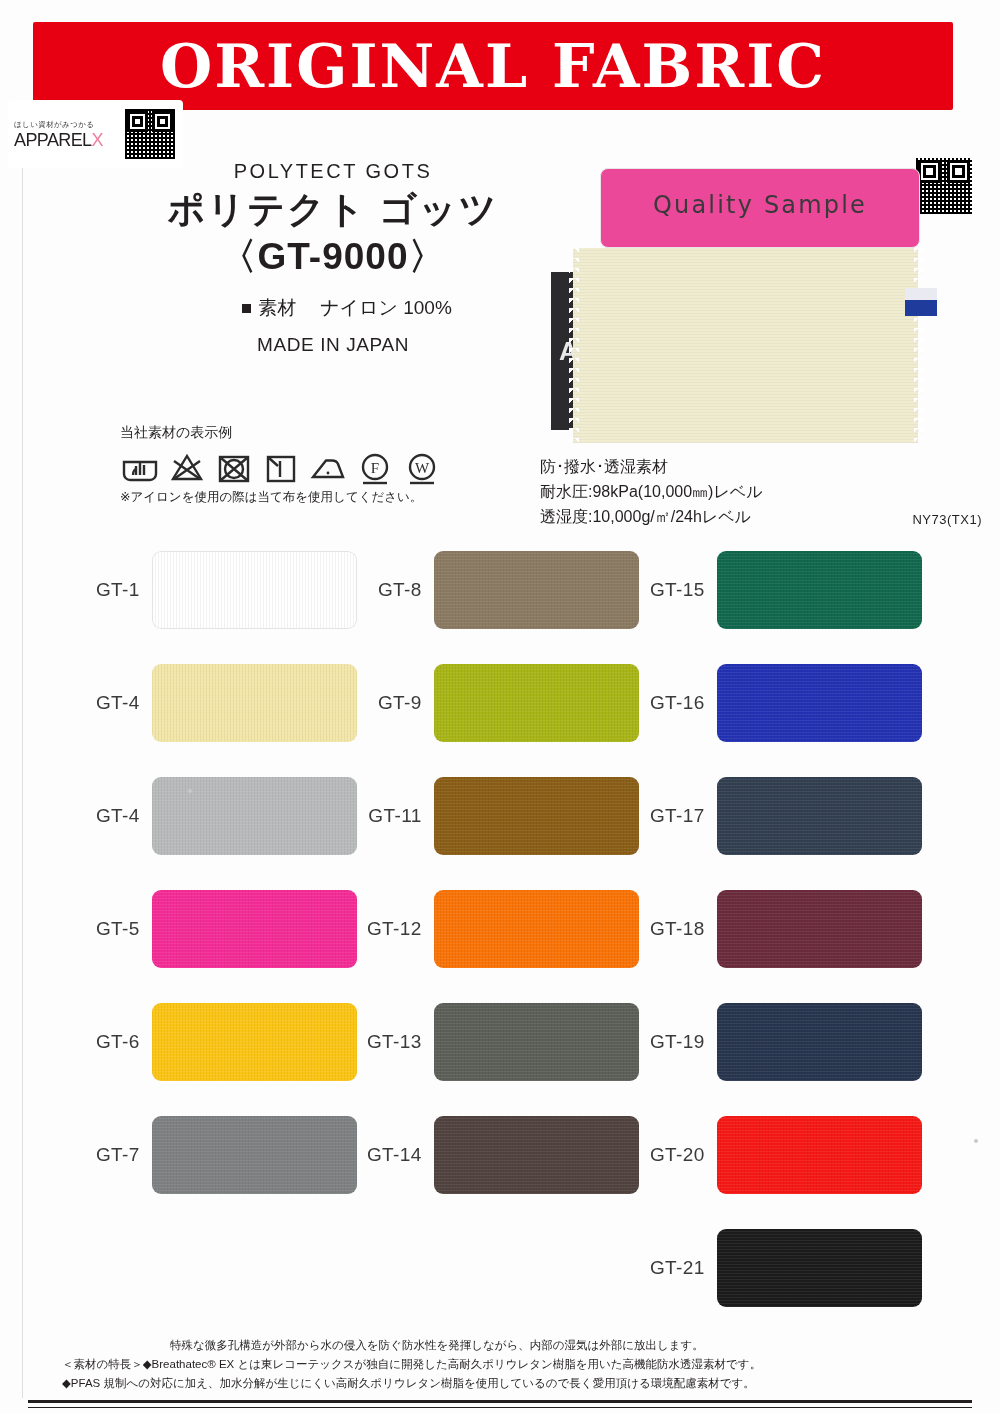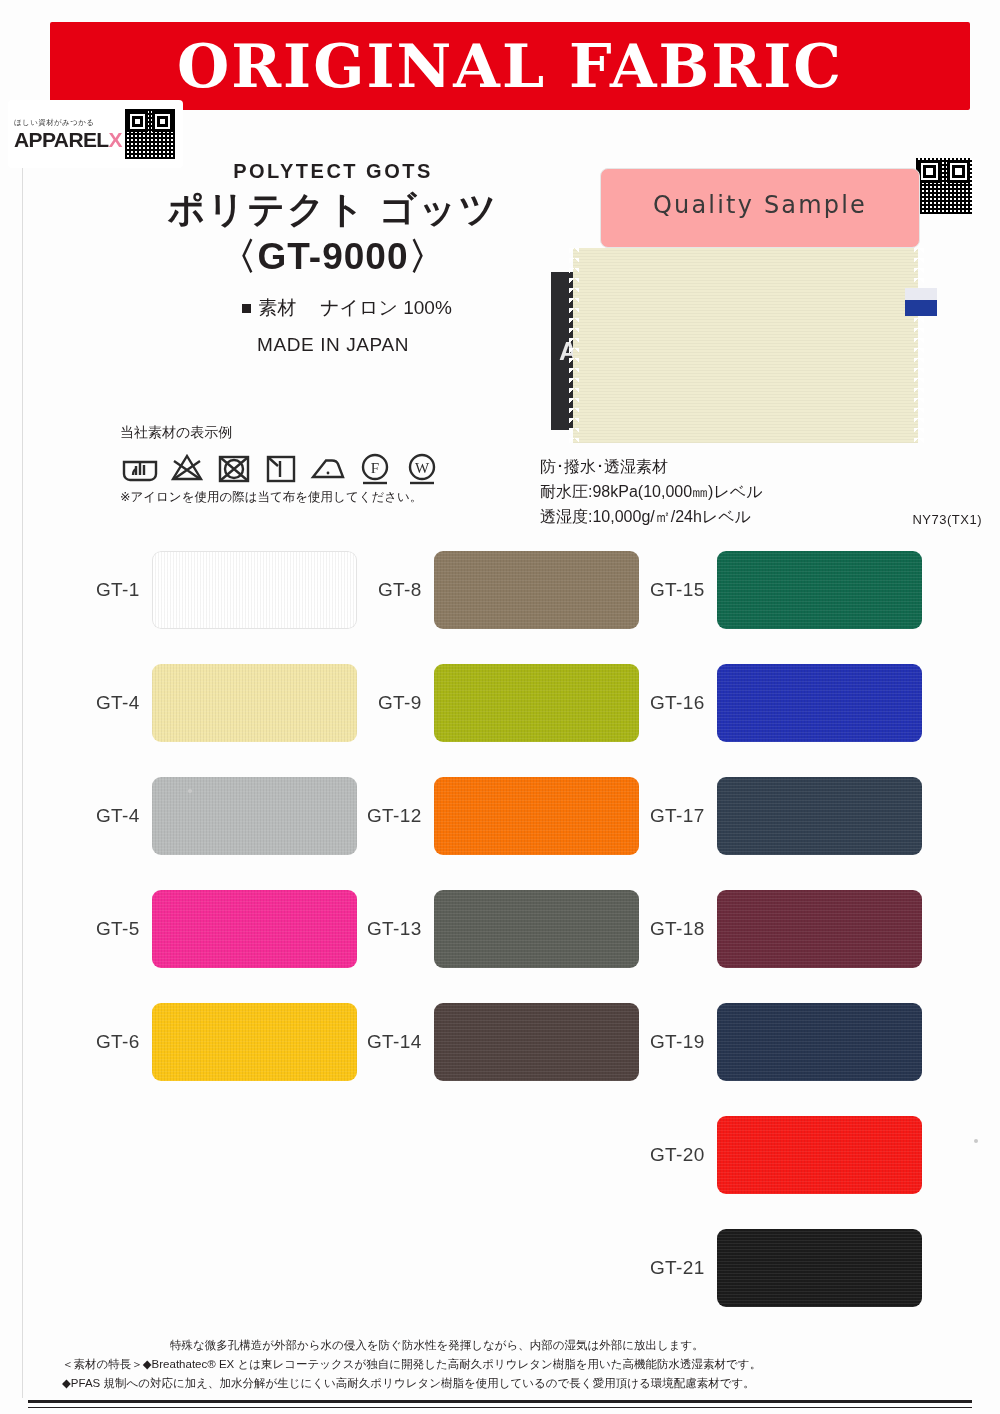--- a/index.html
+++ b/index.html
@@ -8,21 +8,21 @@
     background:#ffffff;
     font-family:"Liberation Sans","DejaVu Sans",sans-serif;
     color:#231f20;
     position:relative;
     overflow:hidden;
   }
   .page{position:absolute;inset:0;background:#fdfdfd;}
 
   
   .banner{
-    position:absolute;left:50px;top:22px;width:920px;height:88px;
+    position:absolute;left:33px;top:22px;width:920px;height:88px;
     background:#e60012;
     border-radius:2px;
   }
   .banner-title{
     position:absolute;left:0;right:0;top:50%;transform:translateY(-50%);
     text-align:center;
     color:#ffffff;
     font-family:"DejaVu Serif","Liberation Serif",serif;
     font-weight:bold;
     font-size:60px;
@@ -38,21 +38,21 @@
     border-radius:4px;
     box-shadow:0 0 0 0 transparent;
     display:flex;align-items:center;
   }
   .logo-left{width:113px;padding-left:6px;box-sizing:border-box;}
   .logo-tag{
     font-size:7.5px;letter-spacing:.4px;color:#3a3a3a;
     margin-bottom:1px;white-space:nowrap;
   }
   .logo-word{
-    font-size:21px;font-weight:bold;letter-spacing:-0.6px;
+    font-size:18px;font-weight:normal;letter-spacing:-0.6px;
     color:#231f20;line-height:1;white-space:nowrap;
   }
   .logo-word .xx{color:#ee7d9e;}
   .qr{
     background-image:
       repeating-linear-gradient(90deg,#000 0 2px,transparent 2px 4px),
       repeating-linear-gradient(0deg,#000 0 2px,transparent 2px 4px);
     background-color:#fff;
     background-blend-mode:multiply;
     position:relative;
@@ -68,21 +68,21 @@
   .qr-corner{
     position:absolute;right:28px;top:158px;width:56px;height:56px;
   }
 
   
   .prod{
     position:absolute;left:118px;top:160px;width:430px;
     text-align:center;
   }
   .prod-en{
-    font-size:20px;font-weight:bold;letter-spacing:2.5px;
+    font-size:20px;font-weight:normal;letter-spacing:2.5px;
     margin:0 0 6px 0;color:#231f20;
   }
   .prod-jp{
     font-size:37px;font-weight:bold;letter-spacing:2px;
     margin:0 0 4px 0;color:#231f20;line-height:1.15;
   }
   .prod-code{
     font-size:37px;font-weight:bold;letter-spacing:1px;
     margin:0 0 16px 0;color:#231f20;line-height:1.15;
   }
@@ -107,21 +107,21 @@
   }
   .care-head{font-size:14px;color:#231f20;margin-bottom:2px;}
   .care-row{display:flex;align-items:flex-end;gap:7px;height:44px;}
   .care-note{font-size:12.5px;color:#231f20;margin-top:1px;}
   .sym{width:40px;height:40px;}
   .sym svg{display:block;}
 
   
   .sample-card{
     position:absolute;left:600px;top:168px;width:318px;height:78px;
-    background:#fca5a5;border-radius:8px;
+    background:#ec4899;border-radius:8px;
     border:1px solid #e6e6e6;
   }
   .sample-card-label{
     position:absolute;left:0;right:0;top:22px;text-align:center;
     font-size:24px;letter-spacing:2.2px;color:#3a3a3a;
     font-family:"DejaVu Sans","Liberation Sans",sans-serif;
   }
   .dark-strip{
     position:absolute;left:551px;top:272px;width:42px;height:158px;
     background:#2b2b2e;
@@ -355,30 +355,38 @@
           <span class="chip" style="background-color: rgb(184, 187, 187);"></span>
         </div>
       <div class="cell">
           <span class="cell-label">GT-5</span>
           <span class="chip" style="background-color: rgb(244, 44, 150);"></span>
         </div>
       <div class="cell">
           <span class="cell-label">GT-6</span>
           <span class="chip" style="background-color: rgb(251, 197, 21);"></span>
         </div>
+      <div class="cell">
+          <span class="cell-label">GT-7</span>
+          <span class="chip" style="background-color: rgb(126, 129, 130);"></span>
+        </div>
     </div>
 
     <div class="grid-col col2">
       <div class="cell">
           <span class="cell-label">GT-8</span>
           <span class="chip" style="background-color: rgb(139, 122, 98);"></span>
         </div>
       <div class="cell">
           <span class="cell-label">GT-9</span>
           <span class="chip" style="background-color: rgb(168, 181, 22);"></span>
+        </div>
+      <div class="cell">
+          <span class="cell-label">GT-11</span>
+          <span class="chip" style="background-color: rgb(138, 94, 23);"></span>
         </div>
       <div class="cell">
           <span class="cell-label">GT-12</span>
           <span class="chip" style="background-color: rgb(249, 115, 6);"></span>
         </div>
       <div class="cell">
           <span class="cell-label">GT-13</span>
           <span class="chip" style="background-color: rgb(92, 95, 88);"></span>
         </div>
       <div class="cell">

